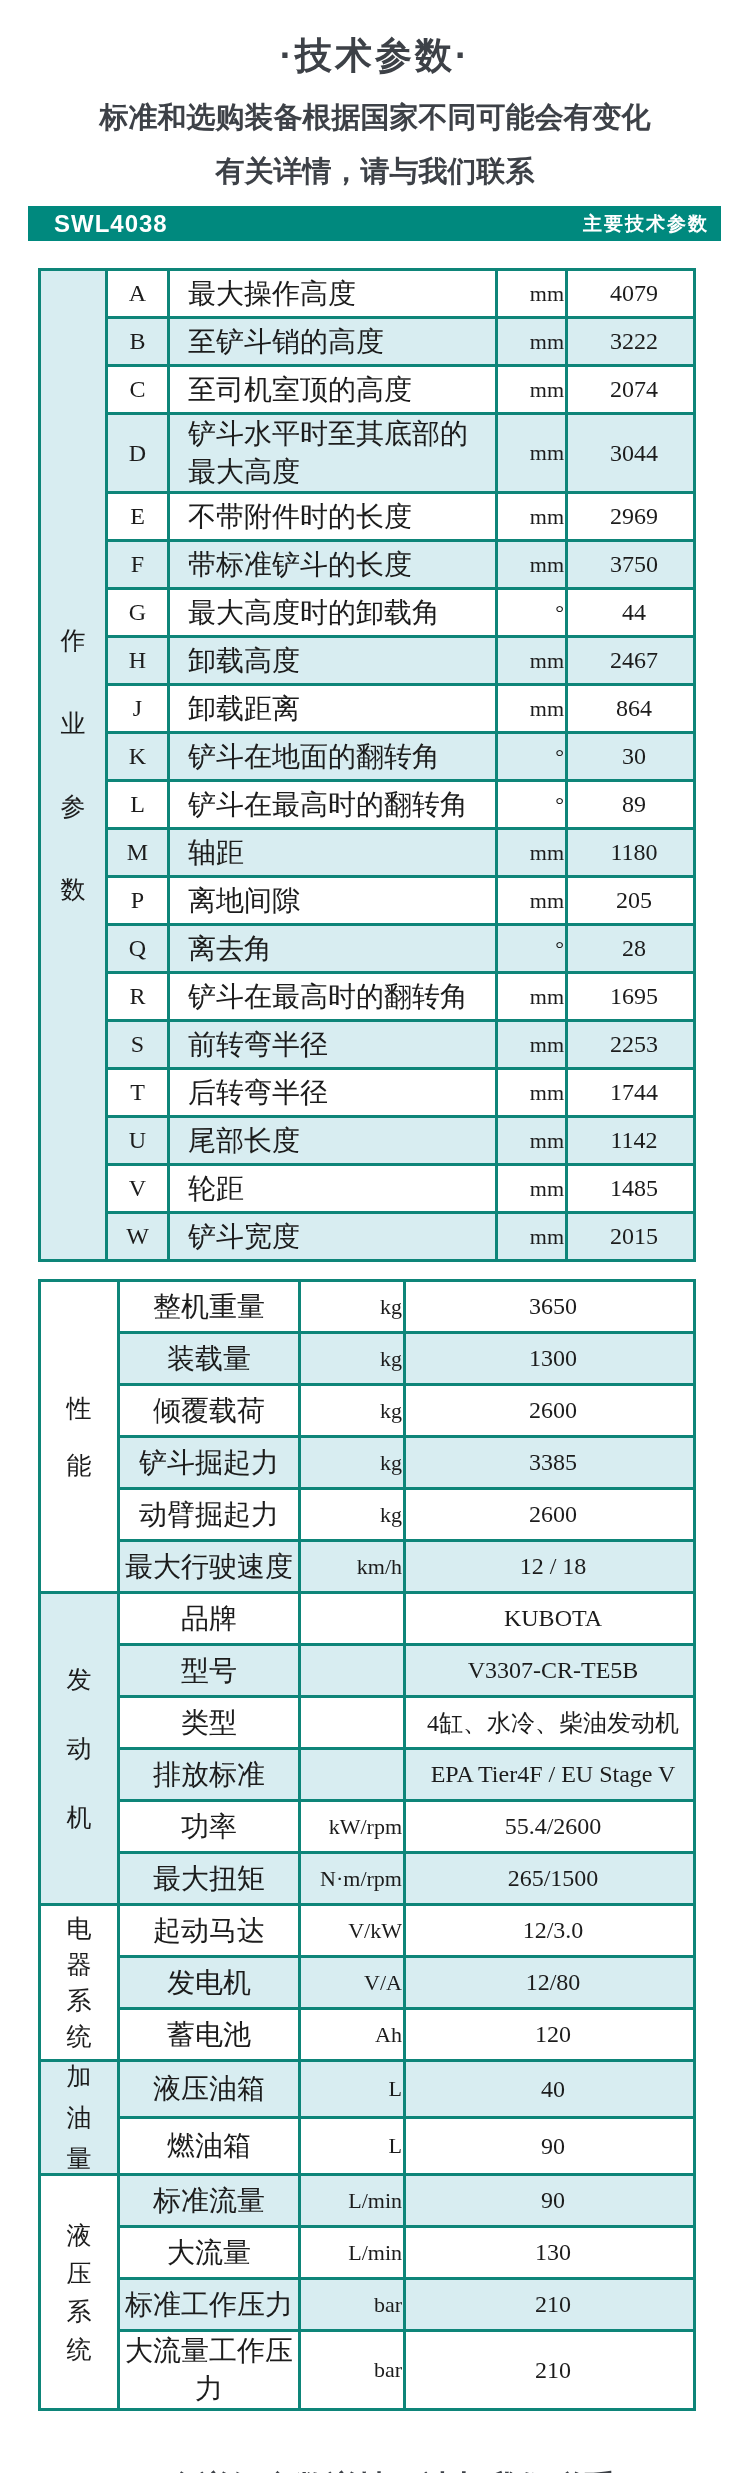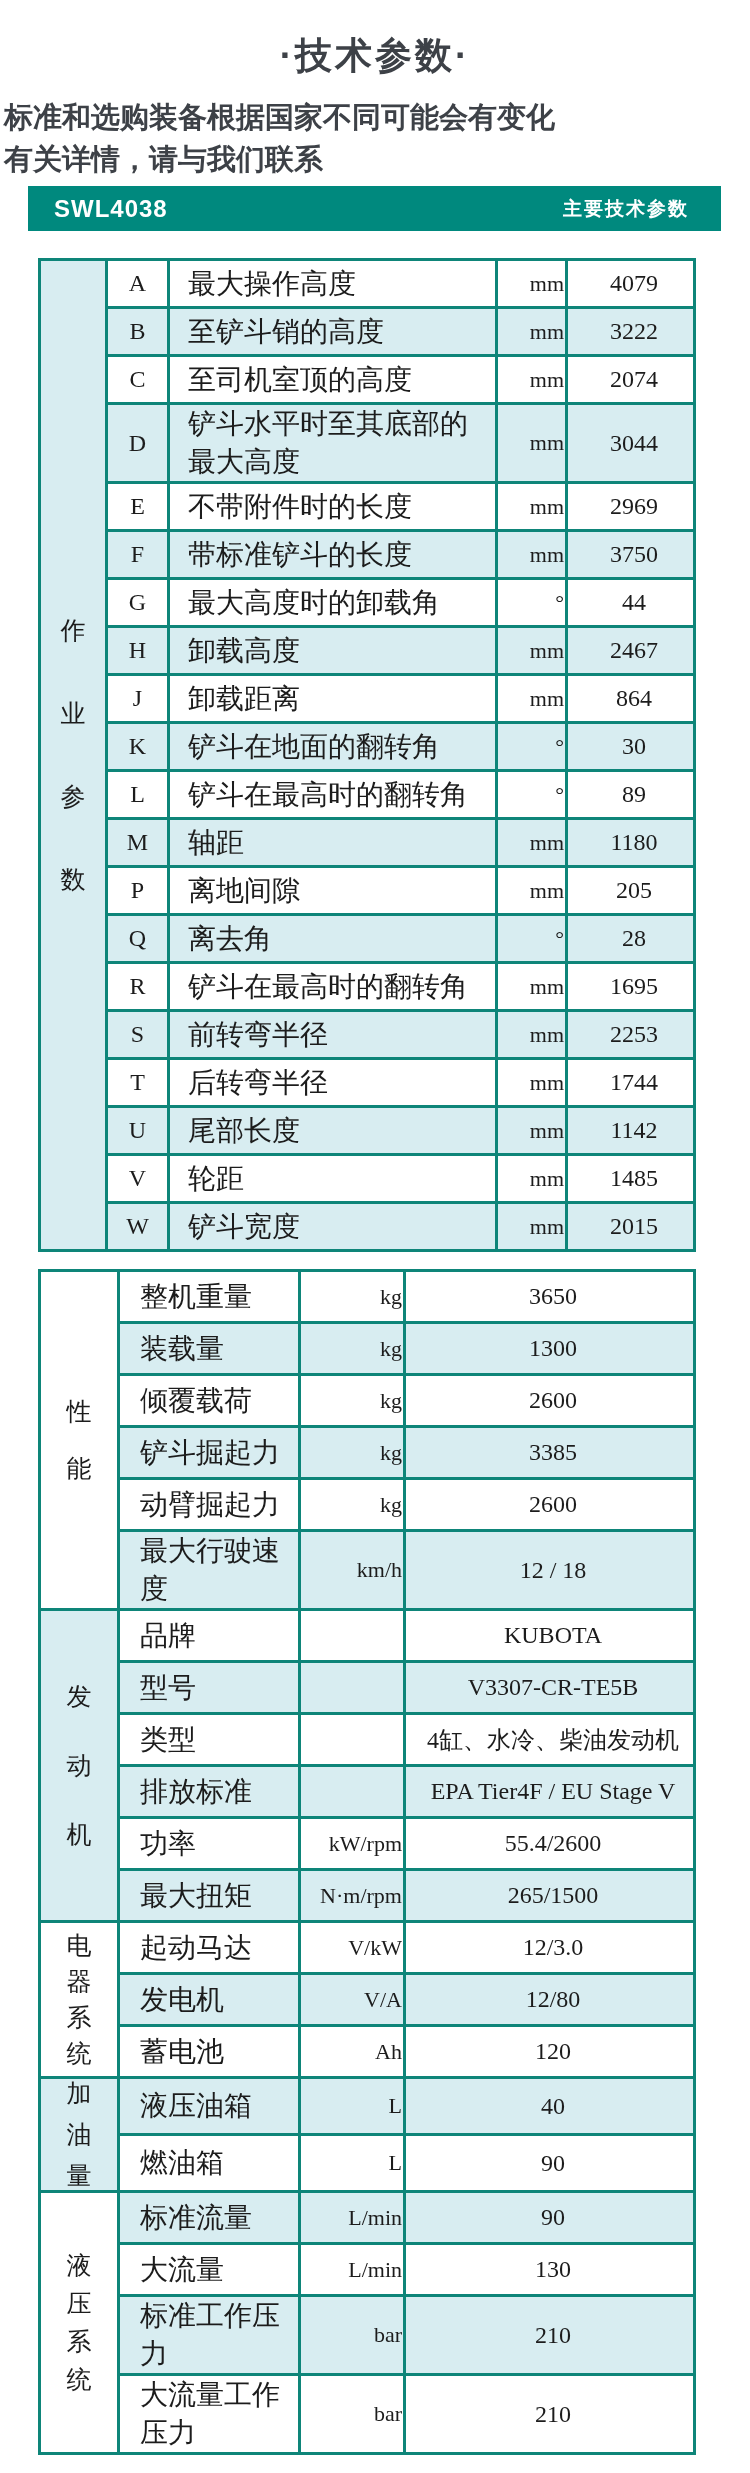--- a/index.html
+++ b/index.html
@@ -14,49 +14,49 @@
   body{
     width:750px;height:2473px;background:#ffffff;overflow:hidden;
     font-family:"Liberation Sans","DejaVu Sans",sans-serif;color:var(--ink);
   }
   
   .page-title{
     margin:0;padding-top:26px;text-align:center;
     font-size:37px;line-height:60px;font-weight:700;letter-spacing:3px;color:var(--head-ink);
   }
   .subtitle{
-    margin:4px;text-align:left;font-weight:700;color:var(--head-ink);
+    margin:16px;text-align:center;font-weight:700;color:var(--head-ink);
     font-size:29px;line-height:38px;
   }
   .subtitle.first{margin-top:12px;}
   .model-bar{
-    margin:8px 29px 0 28px;height:45px;background:var(--teal-bar);
+    margin:8px 29px 0 28px;height:35px;background:var(--teal-bar);
     display:flex;align-items:center;justify-content:space-between;
-    padding:0 32px 0 26px;color:#ffffff;
+    padding:0 12px 0 26px;color:#ffffff;
   }
   .model-name{font-size:24px;font-weight:700;letter-spacing:1px;}
   .model-caption{font-size:19px;font-weight:700;letter-spacing:2px;}
   
   table{
     border-collapse:collapse;table-layout:fixed;
     margin-left:38px;width:655px;
     font-family:"Liberation Serif","DejaVu Serif",serif;
   }
   #t1{margin-top:27px;}
   #t2{margin-top:17px;}
   td{border:3px solid var(--teal-border);background:#ffffff;overflow:hidden;}
   td.c-alt{background:var(--row-blue);}
   td.side-alt{background:var(--row-blue);}
   #t1 tr{height:48px;}
   #t2 tr{height:52px;}
   td.letter{text-align:center;font-size:24px;}
   td.desc{text-align:left;padding:0 4px 0 18px;font-size:28px;}
   td.unit{text-align:right;font-size:22px;}
   td.val{text-align:center;font-size:24px;padding-left:8px;}
-  #t2 td.desc{padding-left:20px;}
+  #t2 td.desc{padding-left:4px;text-align:center;}
   .vtext{
     display:flex;flex-direction:column;align-items:center;justify-content:center;
     font-size:25px;line-height:27px;width:100%;
   }
   .gap-xl{gap:56px;}  
   .gap-a{gap:30px;}   
   .gap-b{gap:42px;}   
   .gap-c{gap:9px;}    
   .gap-d{gap:14px;}   
   .gap-e{gap:11px;}   

